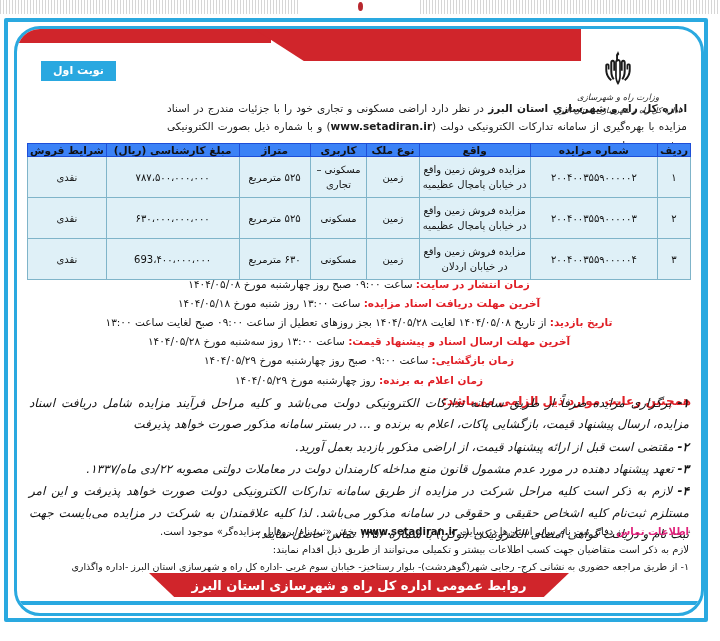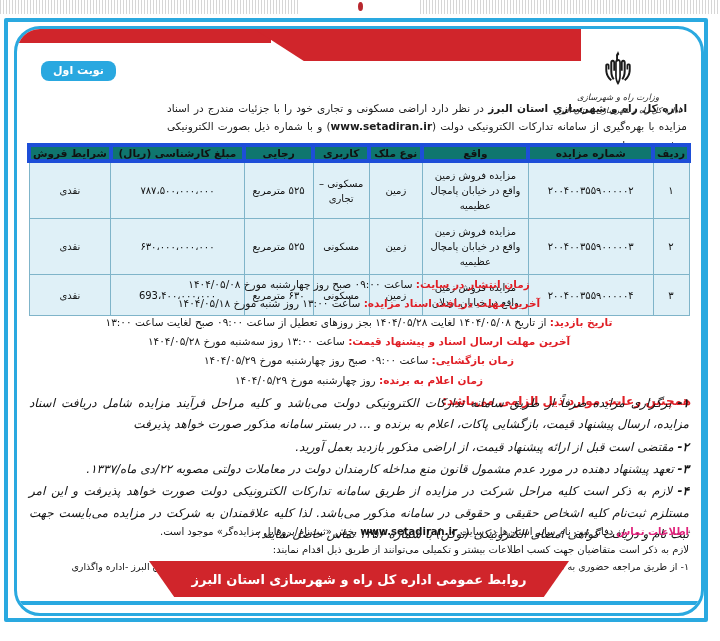--- a/index.html
+++ b/index.html
@@ -134,21 +134,21 @@
   }
   .nobat-badge {
     position: absolute;
     top: 6px;
     left: 12px;
     background: #29a8e0;
     color: #ffffff;
     font-size: 11px;
     font-weight: bold;
     padding: 3px 12px 4px;
-    border-radius: 8px;
+    border-radius: 0;
     white-space: nowrap;
   }
 
   .intro {
     position: absolute;
     top: 70px;
     right: 14px;
     left: 150px;
     font-size: 10.5px;
     line-height: 1.75;
@@ -165,22 +165,22 @@
     right: 10px;
     left: 10px;
   }
   table.auction {
     width: 100%;
     border-collapse: collapse;
     font-size: 10px;
     direction: rtl;
   }
   table.auction th {
-    background: #0f766e;
-    border: 4px solid #1d4ed8;
+    background: #3b82f6;
+    border: 1px solid #1d4ed8;
     font-weight: bold;
     color: #111;
     padding: 0 2px;
     font-size: 10.5px;
     text-align: center;
     white-space: nowrap;
   }
   table.auction td {
     border: 1px solid #7fb4c9;
     background: #dff0f7;
@@ -280,21 +280,21 @@
   }
   .addr-line.tel { text-align: center; }
 
   
   .ribbon {
     position: absolute;
     bottom: 16px;
     left: 50%;
     transform: translateX(-50%);
     width: 420px;
-    height: 36px;
+    height: 24px;
     background: #d0252b;
     clip-path: polygon(0 0, 100% 0, 94% 100%, 6% 100%);
     display: flex;
     align-items: center;
     justify-content: center;
   }
   .ribbon span {
     color: #ffffff;
     font-size: 13px;
     font-weight: bold;
@@ -353,21 +353,21 @@
 
     <div class="tbl-wrap">
       <table class="auction">
         <thead>
           <tr>
             <th>ردیف</th>
             <th>شماره مزایده</th>
             <th>واقع</th>
             <th>نوع ملک</th>
             <th>کاربری</th>
-            <th>رجایی</th>
+            <th>متراژ</th>
             <th>مبلغ کارشناسی (ریال)</th>
             <th>شرایط فروش</th>
           </tr>
         </thead>
         <tbody>
           <tr>
             <td class="c-radif">۱</td>
             <td class="c-num">۲۰۰۴۰۰۳۵۵۹۰۰۰۰۰۲</td>
             <td class="c-subject">مزایده فروش زمین واقع در خیابان پامچال عظیمیه</td>
             <td class="c-type">زمین</td>

